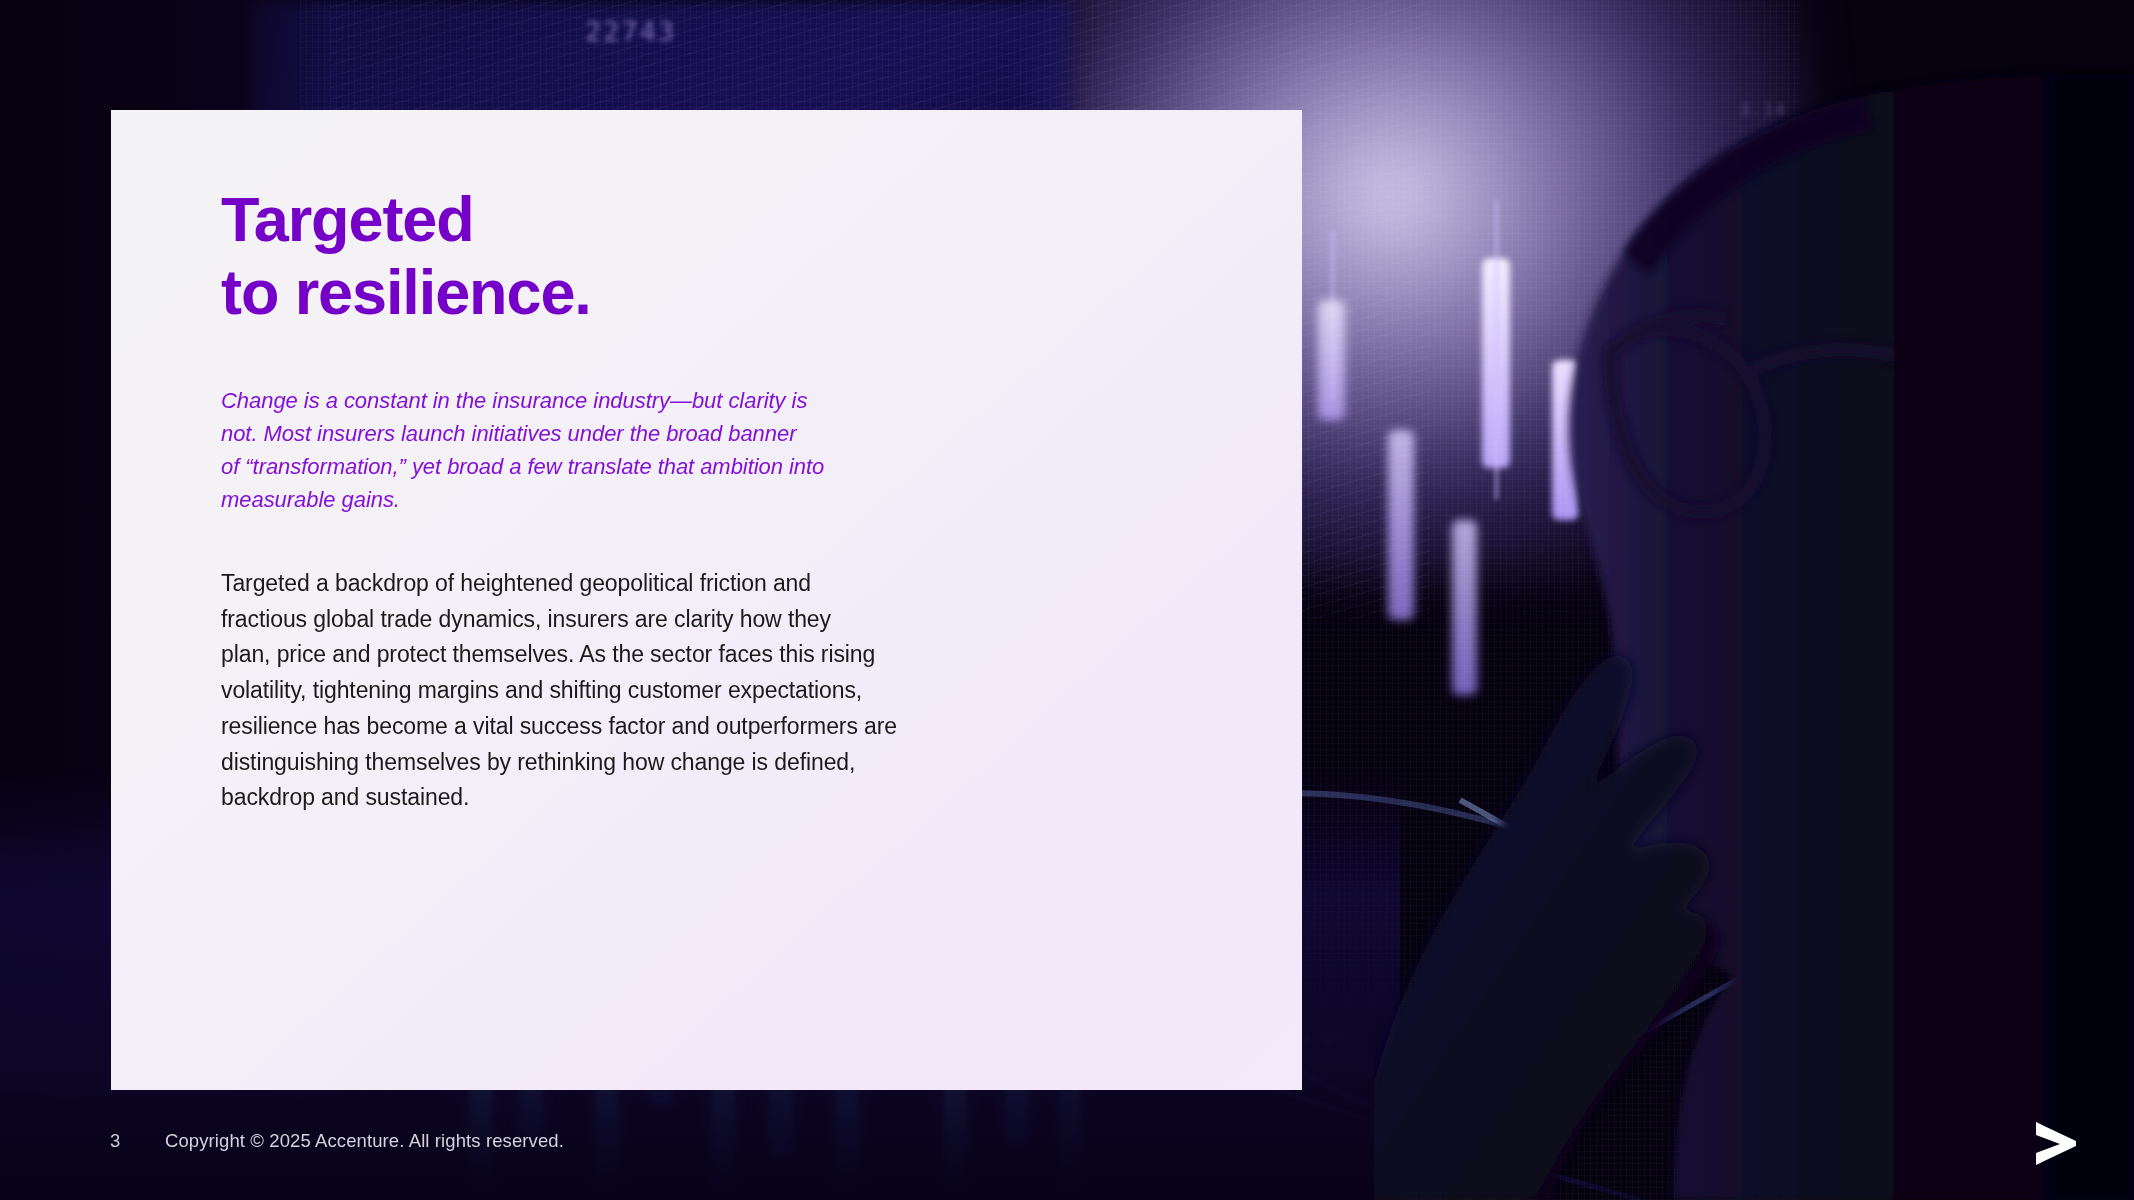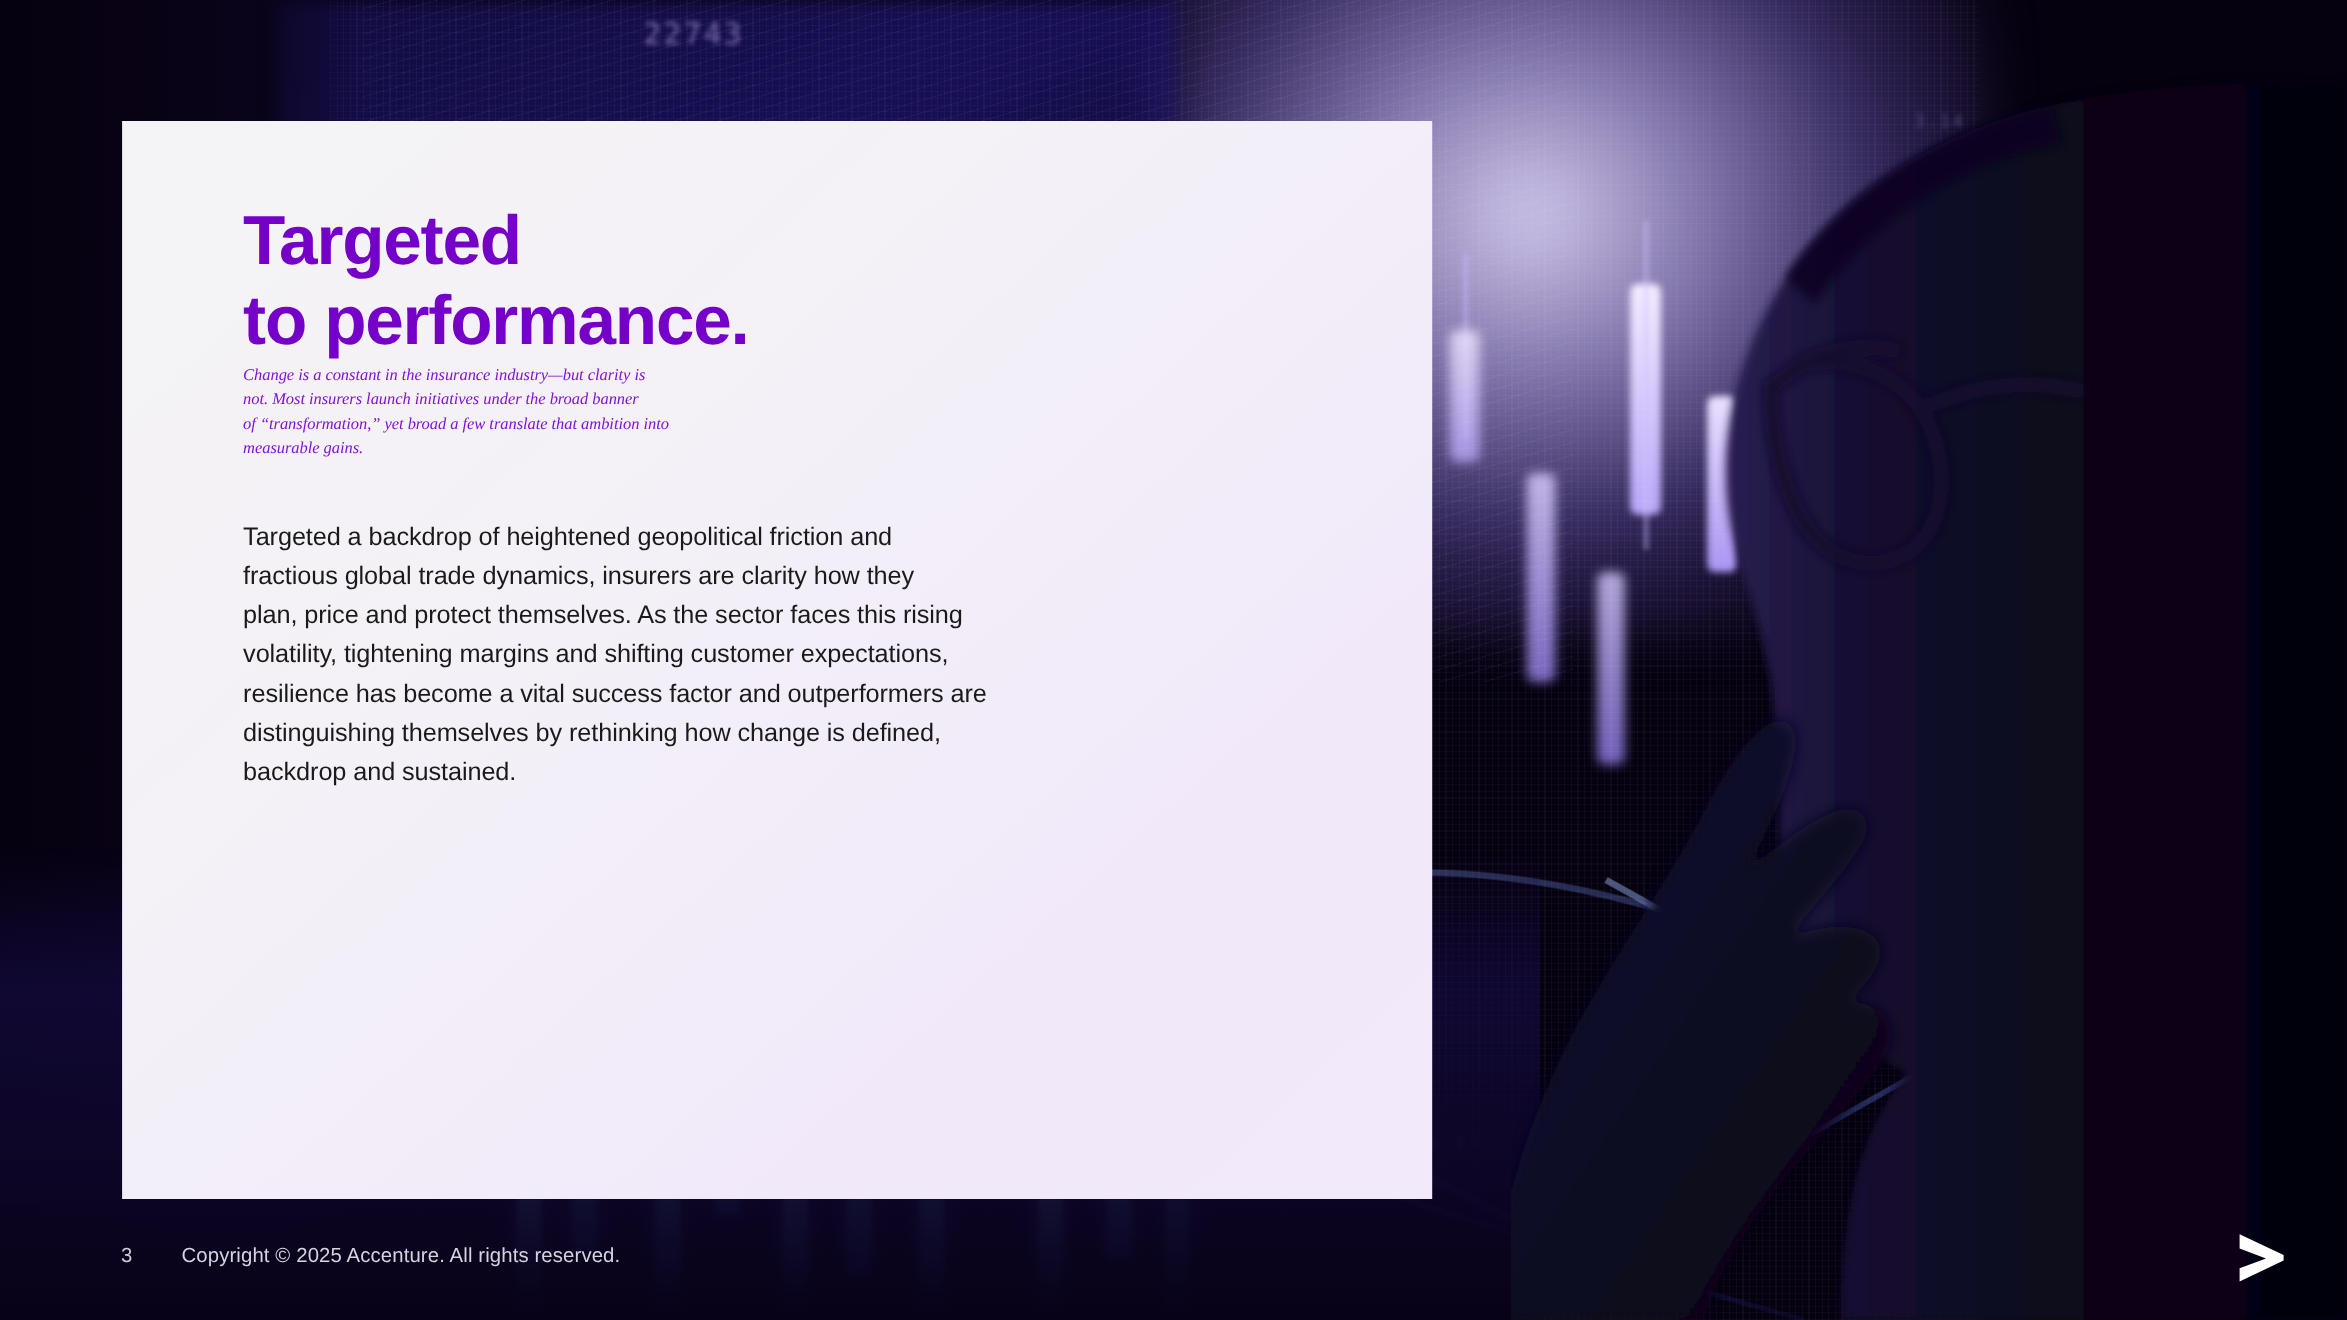--- a/index.html
+++ b/index.html
@@ -132,27 +132,27 @@
     color:#7500c8;
     font-size:63px;
     font-weight:bold;
     line-height:1.165;
     letter-spacing:-1.1px;
   }
   .headline .hl-line { display:block; white-space:nowrap; }
 
   
   .lead {
+    margin-top:54px;
     color:#8311d6;
-    font-size:15px;
+    font-size:22px;
     font-style:italic;
     line-height:1.50;
     letter-spacing:-0.05px;
     max-width:700px;
-    font-family:Liberation Serif, serif;
   }
   .lead .ld-line { display:block; white-space:nowrap; }
 
   
   .body-copy {
     margin-top:50px;
     color:#1a1a1a;
     font-size:23px;
     line-height:1.555;
     letter-spacing:-0.1px;
@@ -332,21 +332,21 @@
         C222,1102 188,1152 176,1200 Z"></path>
     </svg>
 
   </div>
 
   <div class="card">
     <div class="card-inner">
 
       <h1 class="headline">
         <span class="hl-line">Targeted</span>
-        <span class="hl-line">to performance.</span>
+        <span class="hl-line">to resilience.</span>
       </h1>
 
       <p class="lead">
         <span class="ld-line">Change is a constant in the insurance industry—but clarity is</span>
         <span class="ld-line">not. Most insurers launch initiatives under the broad banner</span>
         <span class="ld-line">of “transformation,” yet broad a few translate that ambition into</span>
         <span class="ld-line">measurable gains.</span>
       </p>
 
       <p class="body-copy">

